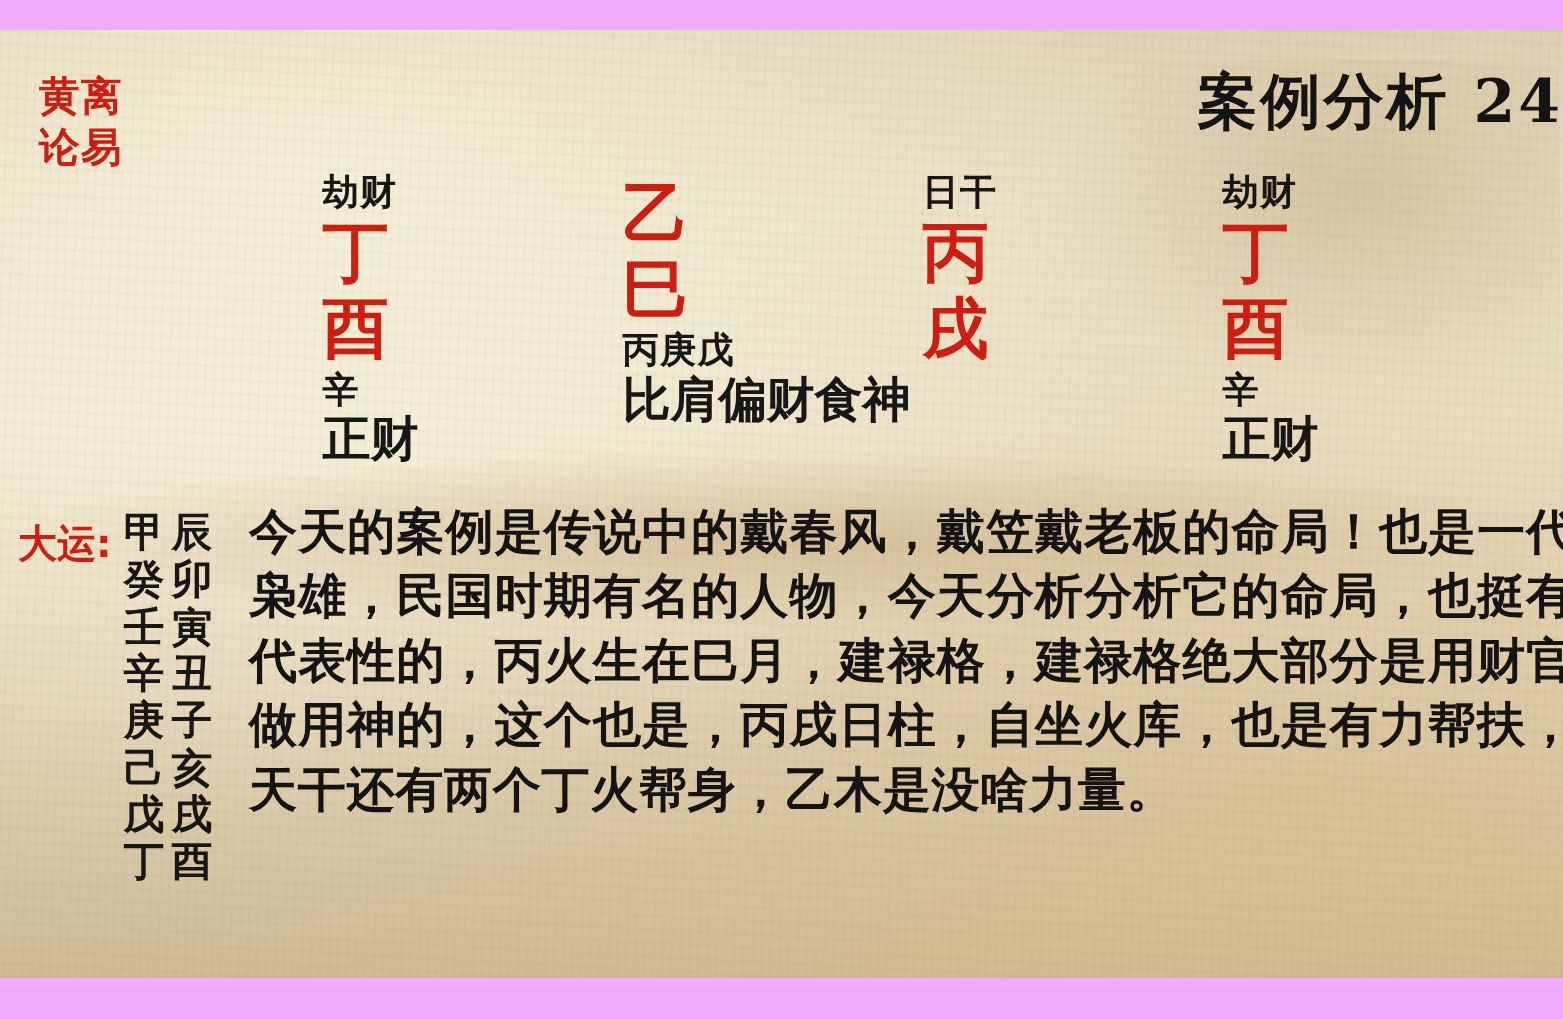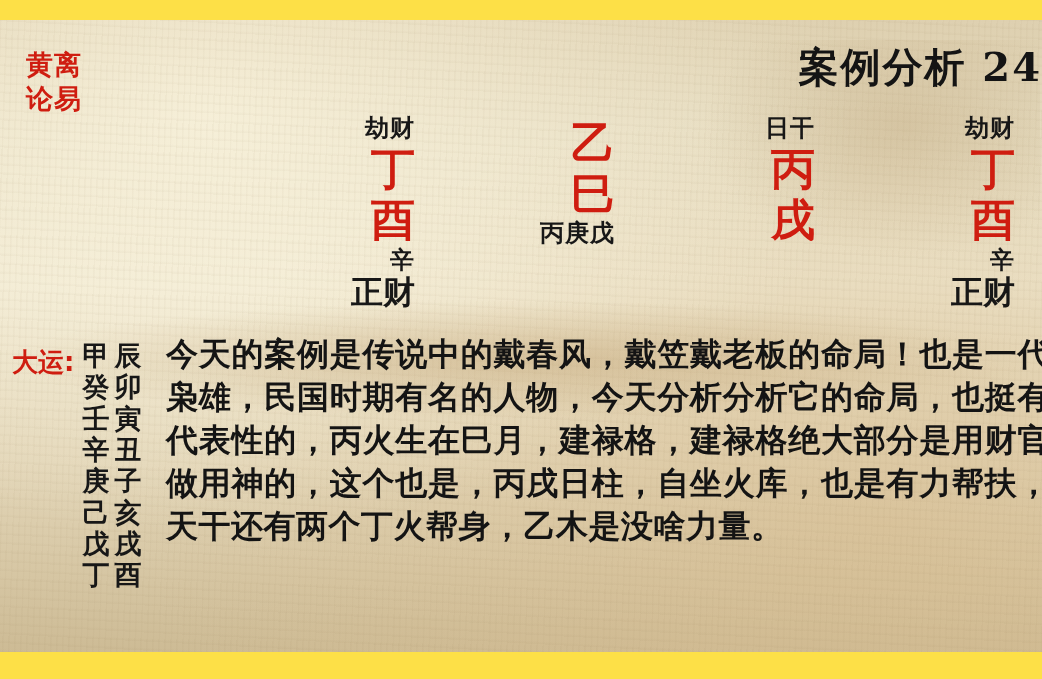--- a/index.html
+++ b/index.html
@@ -10,21 +10,21 @@
   body {
     width: 1042px;
     height: 679px;
     overflow: hidden;
     font-family: "DejaVu Sans", "Liberation Sans", sans-serif;
   }
   #page {
     position: relative;
     width: 1042px;
     height: 679px;
-    background: #fde047;
+    background: #f0abfc;
   }
   
   .paper {
     position: absolute;
     left: 0;
     top: 20px;
     width: 1042px;
     height: 632px;
     background:
       radial-gradient(ellipse at 20% 15%, rgba(255,250,230,0.65) 0%, rgba(255,250,230,0) 55%),
@@ -99,21 +99,21 @@
   .pillars {
     position: absolute;
     left: 215px;
     top: 115px;
     width: 800px;
     display: flex;
     justify-content: space-between;
   }
   .pillar {
     width: 200px;
-    text-align: right;
+    text-align: left;
   }
   .p-top {
     font-size: 24px;
     color: #171717;
     font-weight: bold;
     line-height: 1.1;
     letter-spacing: 1px;
   }
   .p-stem {
     font-size: 44px;
@@ -209,20 +209,21 @@
       <div class="p-stem">丁</div>
       <div class="p-branch">酉</div>
       <div class="p-hidden">辛</div>
       <div class="p-gods">正财</div>
     </div>
 
     <div class="pillar">
       <div class="p-stem">乙</div>
       <div class="p-branch">巳</div>
       <div class="p-hidden">丙庚戊</div>
+      <div class="p-gods">比肩偏财食神</div>
     </div>
 
     <div class="pillar">
       <div class="p-top">日干</div>
       <div class="p-stem">丙</div>
       <div class="p-branch">戌</div>
     </div>
 
     <div class="pillar">
       <div class="p-top">劫财</div>

